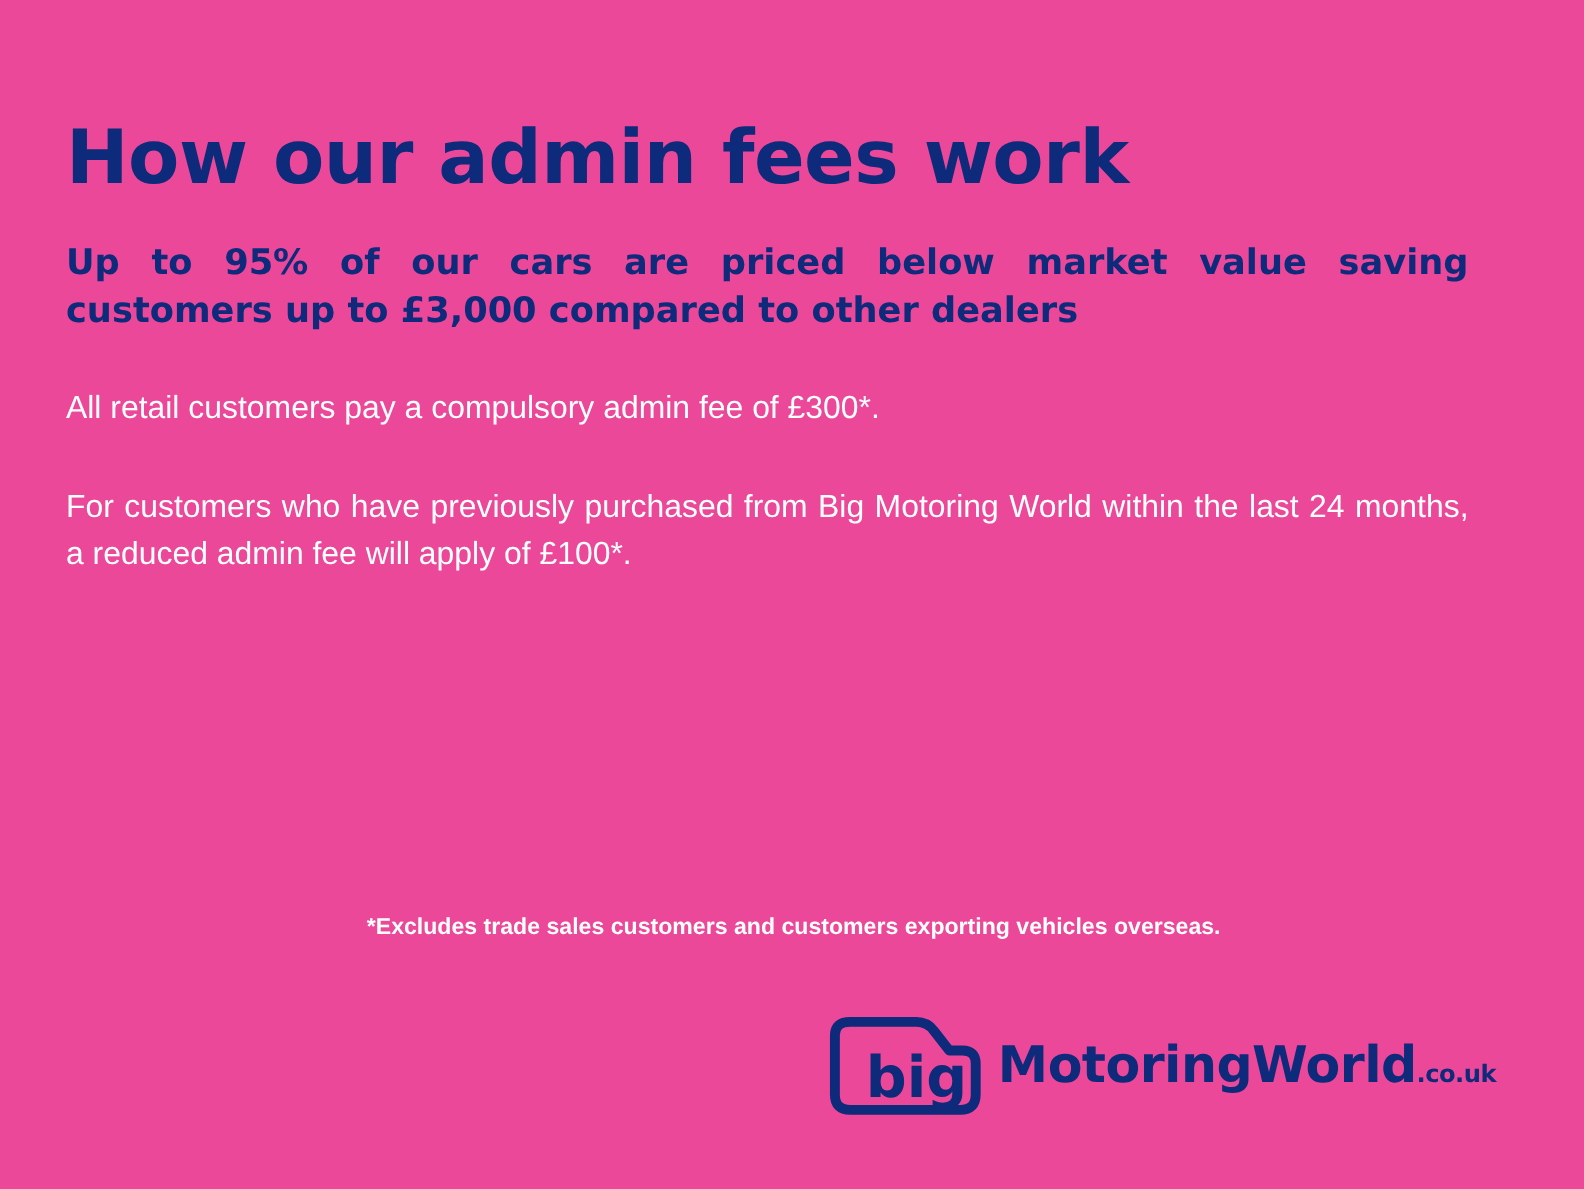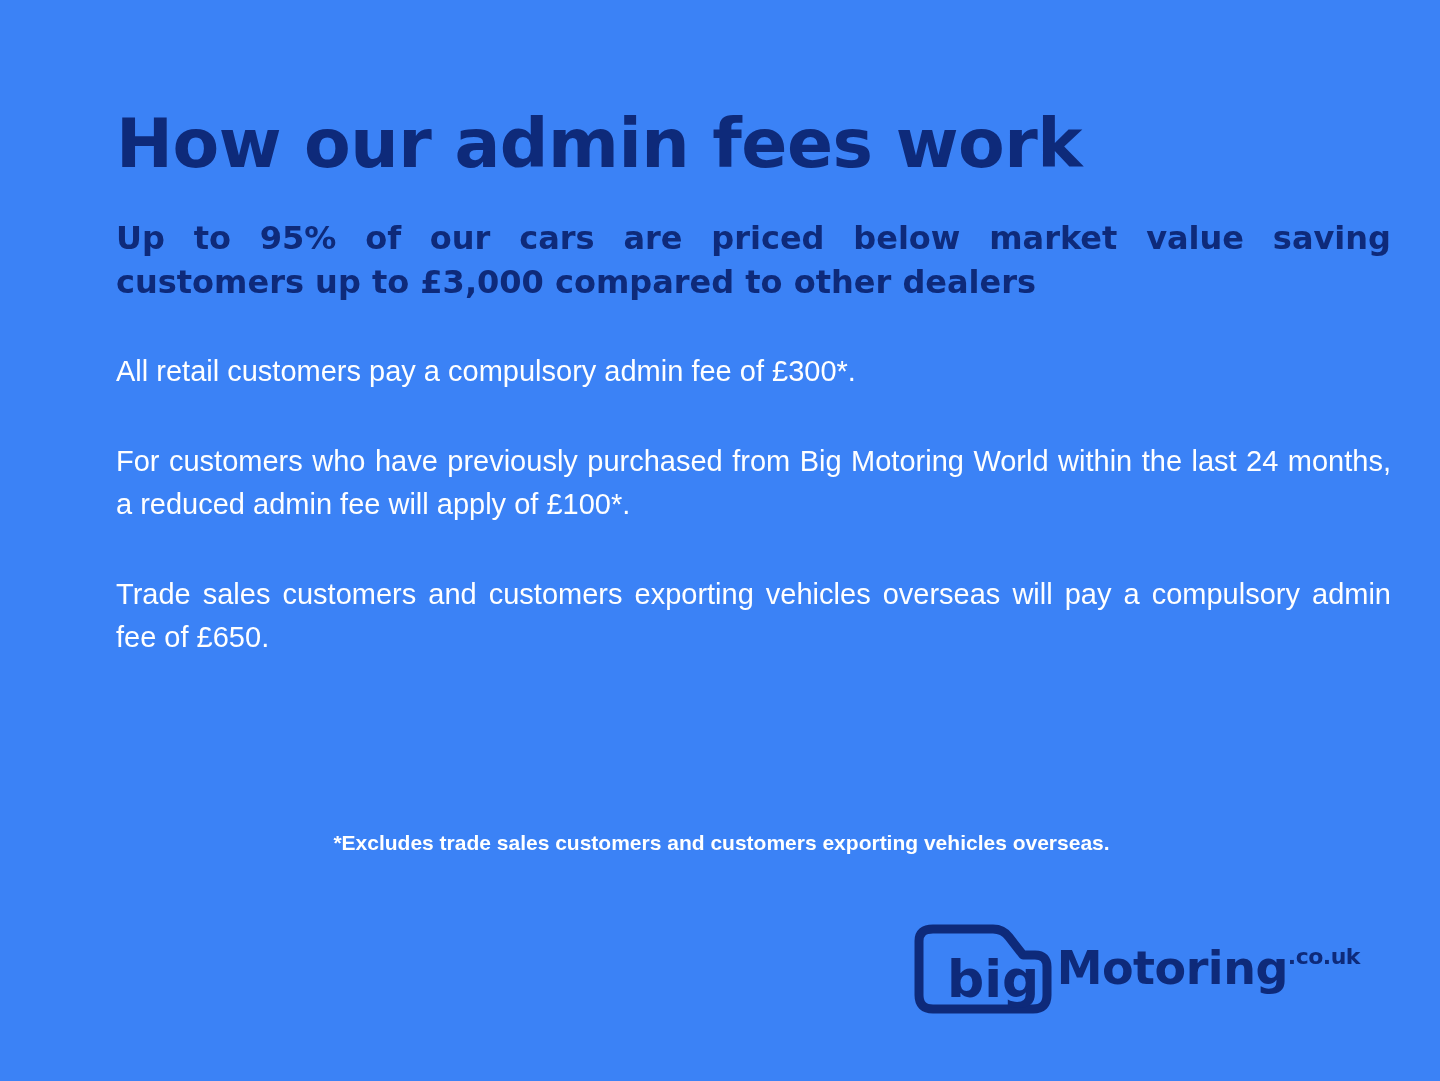--- a/index.html
+++ b/index.html
@@ -10,23 +10,23 @@
     width: 1440px;
     height: 1081px;
     background: #2ad9f4;
     font-family: "Liberation Sans", sans-serif;
     overflow: hidden;
   }
   .page {
     position: relative;
     width: 1440px;
     height: 1081px;
-    background: #3b82f6;
+    background: #ec4899;
     box-sizing: border-box;
-    padding: 0 116px;
+    padding: 0 60px;
   }
   .title {
     margin: 0;
     padding-top: 110px;
     font-size: 68px;
     line-height: 1.0;
     font-weight: 800;
     letter-spacing: -0.5px;
     color: #0e2a7a;
     font-family: "DejaVu Sans", sans-serif;
@@ -68,20 +68,21 @@
     font-size: 21px;
     font-weight: 600;
     color: #ffffff;
   }
   .logo {
     position: absolute;
     right: 80px;
     bottom: 58px;
     display: flex;
     align-items: center;
+    gap: 10px;
   }
   .logo-mark {
     display: block;
   }
   .logo-word {
     display: flex;
     flex-direction: row;
     line-height: 0.98;
     color: #0e2a7a;
     font-family: "DejaVu Sans", sans-serif;
@@ -108,31 +109,31 @@
 
 <div class="page">
 
   <h1 class="title">How our admin fees work</h1>
 
   <p class="subtitle">Up to 95% of our cars are priced below market value saving customers up to £3,000 compared to other dealers</p>
 
   <div class="body-block">
     <p class="para">All retail customers pay a compulsory admin fee of £300*.</p>
     <p class="para">For customers who have previously purchased from Big Motoring World within the last 24 months, a reduced admin fee will apply of £100*.</p>
-    <p class="para">Trade sales customers and customers exporting vehicles overseas will pay a compulsory admin fee of £650.</p>
   </div>
 
   <div class="footnote">*Excludes trade sales customers and customers exporting vehicles overseas.</div>
 
   <div class="logo">
     <svg class="logo-mark" width="150" height="108" viewBox="0 0 150 108" aria-hidden="true">
       <path d="M12 40 L12 26 Q12 14 26 14 L86 14 Q96 14 102 22 L116 40 L128 40 Q140 40 140 52 L140 80 Q140 94 126 94 L26 94 Q12 94 12 80 Z" fill="none" stroke="#0e2a7a" stroke-width="9" stroke-linejoin="round"></path>
       <text x="40" y="82" font-family="DejaVu Sans, sans-serif" font-size="52" font-weight="800" fill="#0e2a7a">big</text>
     </svg>
     <div class="logo-word">
       <span class="logo-line1">Motoring</span>
       <span class="logo-line2">
+        <span>World</span>
         <span class="logo-tld">.co.uk</span>
       </span>
     </div>
   </div>
 
 </div>
 
 </body></html>

